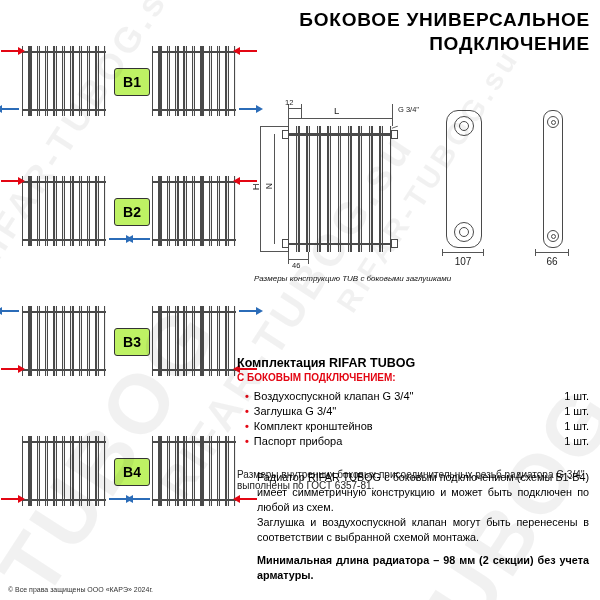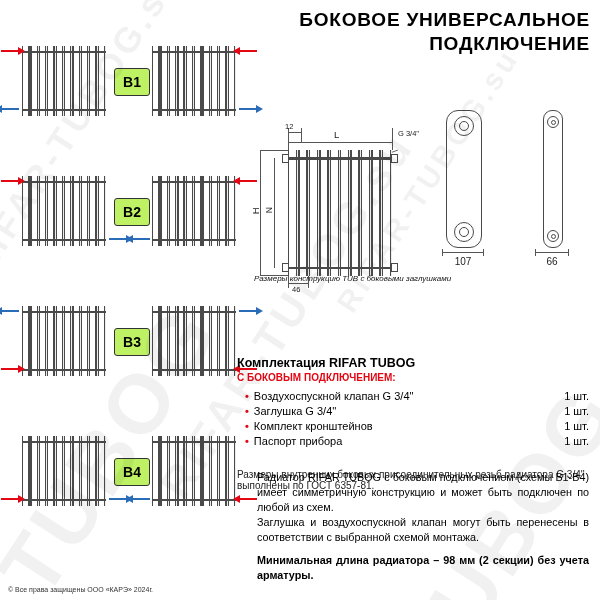--- a/index.html
+++ b/index.html
@@ -63,21 +63,21 @@
     border-right:7px solid currentColor;border-top:4px solid transparent;border-bottom:4px solid transparent;
   }
   .pos-top-outer-left{left:-21px;top:4px;}
   .pos-bottom-outer-left{left:-21px;top:62px;}
   .pos-top-outer-right{left:217px;top:4px;}
   .pos-bottom-outer-right{left:217px;top:62px;}
   .pos-bottom-inner-left{left:87px;top:62px;}
   .pos-bottom-inner-right{left:110px;top:62px;}
 
   
-  .tech{position:absolute;left:252px;top:98px;width:190px;height:172px;z-index:2;margin-top:24px;}
+  .tech{position:absolute;left:252px;top:98px;width:190px;height:172px;z-index:2;}
   .tech-rad{position:absolute;left:36px;top:28px;width:104px;height:126px;background:#fff;}
   .tech-rad .tubes{
     position:absolute;inset:0;
     background:repeating-linear-gradient(90deg,
       #4a4a4a 0 1.4px,#ffffff 1.4px 8px,#4a4a4a 8px 9.4px,#ededed 9.4px 10.4px);
   }
   .tech-rad::before,.tech-rad::after{
     content:'';position:absolute;left:0;right:0;height:2.5px;background:#4a4a4a;z-index:2;
   }
   .tech-rad::before{top:7px;}

